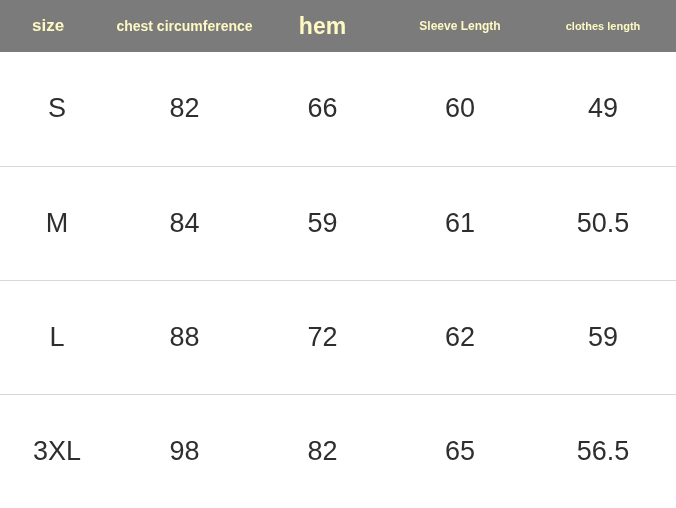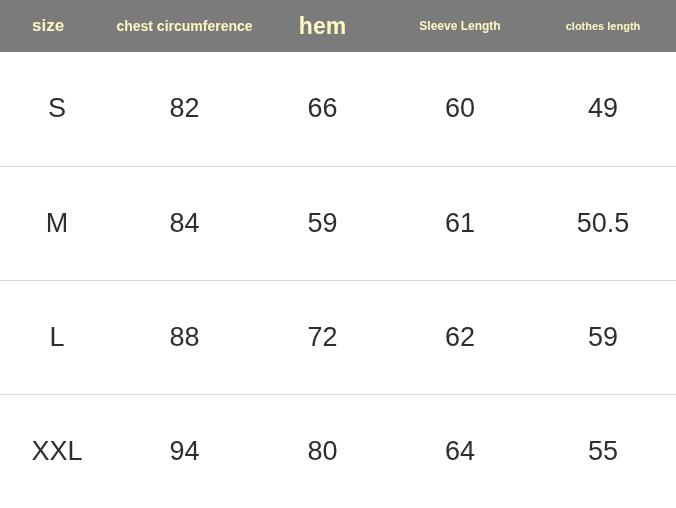--- a/index.html
+++ b/index.html
@@ -96,20 +96,20 @@
       <td>50.5</td>
     </tr>
     <tr>
       <td>L</td>
       <td>88</td>
       <td>72</td>
       <td>62</td>
       <td>59</td>
     </tr>
     <tr>
-      <td>XXL</td>
-      <td>94</td>
-      <td>80</td>
-      <td>64</td>
-      <td>55</td>
+      <td>3XL</td>
+      <td>98</td>
+      <td>82</td>
+      <td>65</td>
+      <td>56.5</td>
     </tr>
   </tbody>
 </table>
 
 </body></html>

